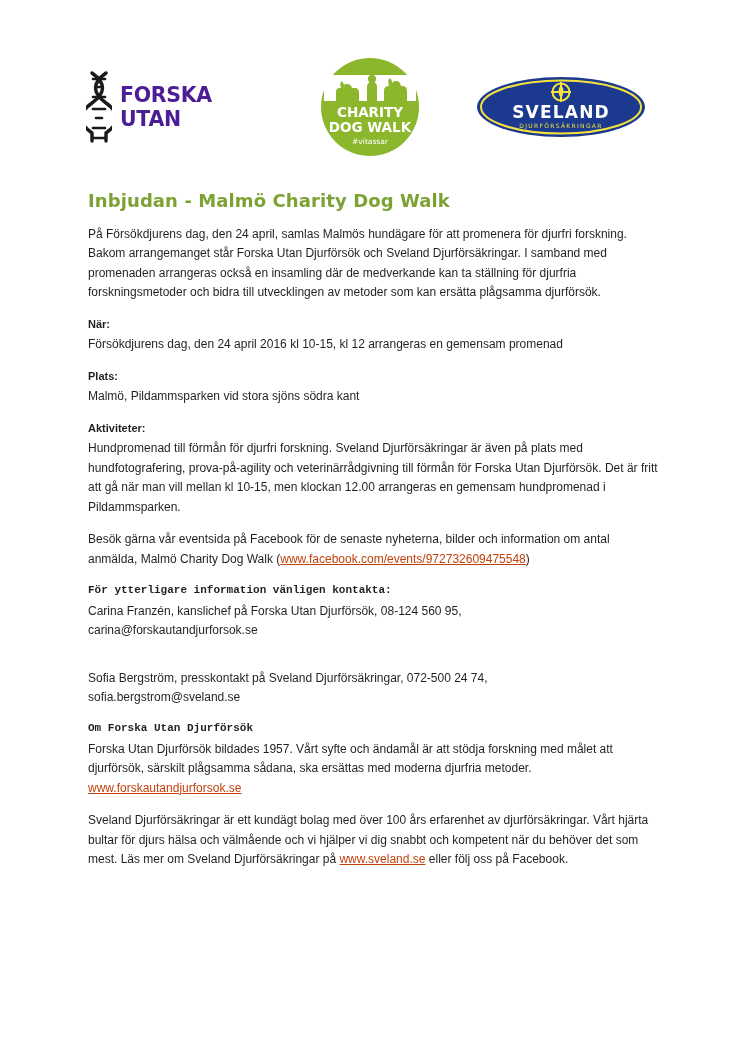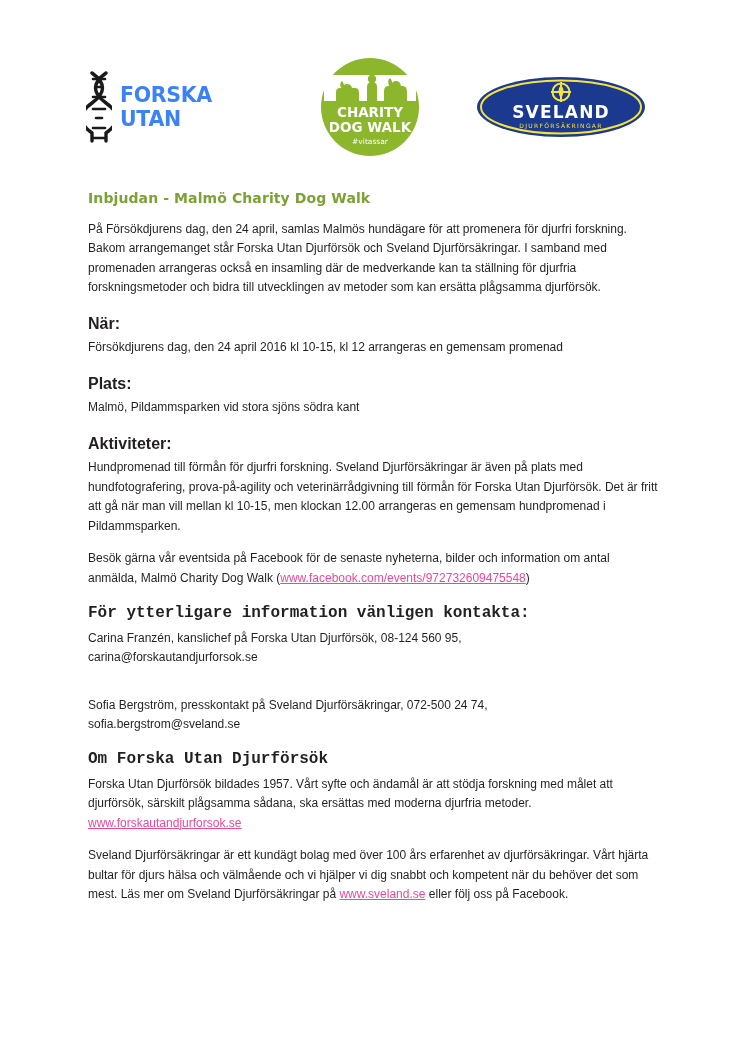--- a/index.html
+++ b/index.html
@@ -39,68 +39,68 @@
     height: 72px;
     flex: 0 0 26px;
     margin-right: 8px;
   }
   .fud-text {
     font-family: "DejaVu Sans", sans-serif;
     font-weight: bold;
     font-size: 20.5px;
     line-height: 1.17;
     letter-spacing: -0.3px;
-    color: #3b82f6;
+    color: #4c1d95;
   }
   .logo-cdw {
     width: 100px;
     height: 100px;
     flex: 0 0 100px;
     margin-left: 44px;
     position: relative;
   }
   .logo-sveland {
     margin-left: 56px;
     width: 170px;
     height: 62px;
     flex: 0 0 170px;
     position: relative;
   }
 
   
   h1.doc-title {
     font-family: "DejaVu Sans", sans-serif;
-    font-size: 14px;
+    font-size: 18px;
     font-weight: bold;
     color: #7ba233;
     margin: 28px 0 14px 0;
     letter-spacing: 0.1px;
   }
   p {
     font-size: 12px;
     line-height: 1.62;
     margin: 0 0 13px 0;
     color: #231f20;
     text-align: left;
   }
   p.tight {
     margin-bottom: 28px;
   }
   .lbl {
-    font-size: 16px;
+    font-size: 11px;
     font-weight: bold;
     margin: 0 0 2px 0;
     line-height: 1.6;
     color: #231f20;
   }
   .lbl.spaced {
     font-family: Liberation Mono, monospace;
   }
   a.link {
-    color: #ec4899;
+    color: #c2410c;
     text-decoration: underline;
     text-align: center;
   }
 </style>
 </head>
 <body>
 
 <div class="page">
 
   <div class="logo-row">

